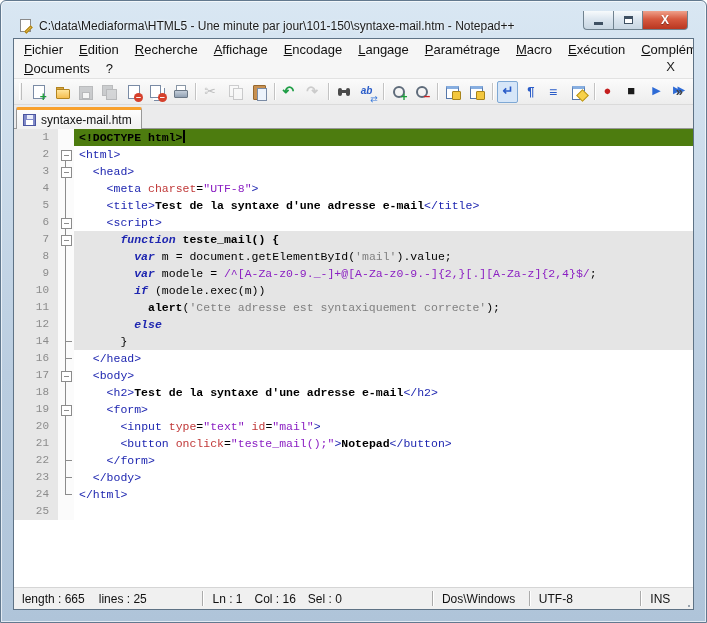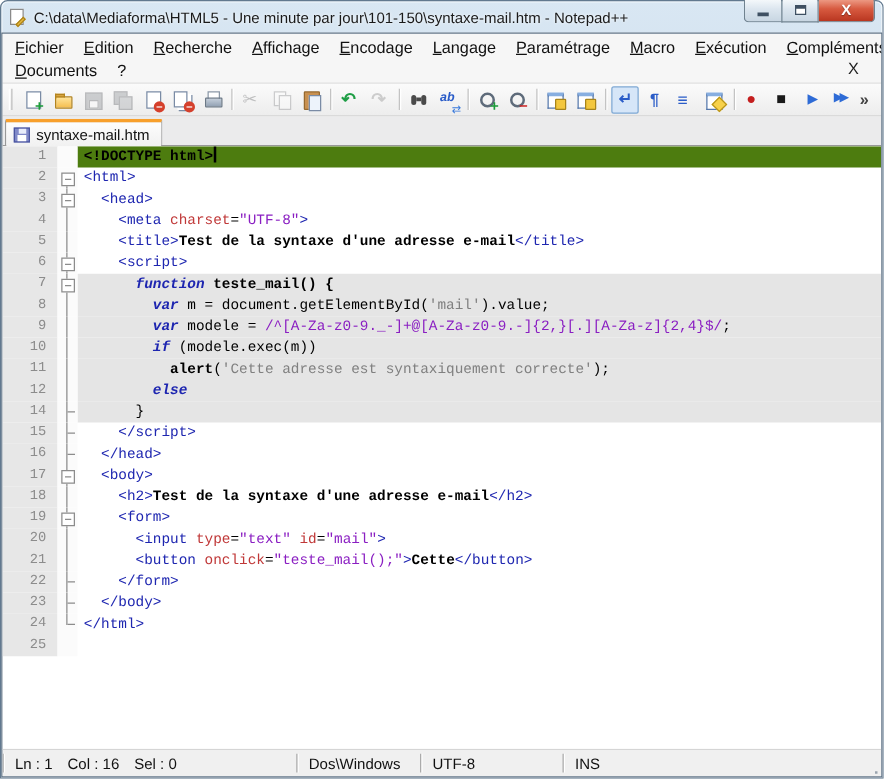--- a/index.html
+++ b/index.html
@@ -1,20 +1,20 @@
 <!DOCTYPE html>
 <html><head>
 <meta charset="utf-8">
 <style>
   * { margin:0; padding:0; box-sizing:border-box; }
   html,body { width:707px; height:623px; background:#fff; font-family:"Liberation Sans", sans-serif; }
 
   
   .window { width:707px; height:623px; border:1px solid #62798F; border-radius:6px 6px 0 0;
-    background:linear-gradient(#D9E7F3,#BACDE0 60%,#AFC4D9); padding:0;
+    background:linear-gradient(#D9E7F3,#BACDE0 60%,#AFC4D9); padding:12px;
     box-shadow: inset 0 0 0 1px rgba(255,255,255,.65); display:flex; flex-direction:column; }
   .titlebar { height:25px; display:flex; align-items:center; position:relative; padding-left:6px; }
   .title-icon { width:14px; height:14px; position:relative; flex:none; margin-right:6px; }
   .title-icon .pg { position:absolute; left:1px; top:0; width:11px; height:13px; background:#fff; border:1px solid #8A8A8A; }
   .title-icon .pen { position:absolute; right:0; bottom:2px; width:9px; height:3px; background:#E8B93A; border:1px solid #A9821E; transform:rotate(-45deg); }
   .title-text { font-size:12px; color:#1a1a1a; white-space:nowrap; text-shadow:0 0 3px #fff; }
 
   .win-controls { position:absolute; top:-2px; right:6px; display:flex; }
   .win-btn { height:19px; border:1px solid #70828F; border-top:none;
     background:linear-gradient(#F7FAFC,#DCE6EF 45%,#C8D6E2); display:flex; align-items:center; justify-content:center; cursor:default; }
@@ -340,25 +340,20 @@
           <div class="num">12</div>
           <div class="fold fv"></div>
           <div class="code js"><span class="tk-p">        </span><span class="tk-kw">else</span></div>
         </div>
         <div class="row">
           <div class="num">14</div>
           <div class="fold ft"></div>
           <div class="code js"><span class="tk-p">      }</span></div>
         </div>
         <div class="row">
-          <div class="num">15</div>
-          <div class="fold ft"></div>
-          <div class="code"><span class="tk-p">    </span><span class="tk-tag">&lt;/script&gt;</span></div>
-        </div>
-        <div class="row">
           <div class="num">16</div>
           <div class="fold ft"></div>
           <div class="code"><span class="tk-p">  </span><span class="tk-tag">&lt;/head&gt;</span></div>
         </div>
         <div class="row">
           <div class="num">17</div>
           <div class="fold fbox"></div>
           <div class="code"><span class="tk-p">  </span><span class="tk-tag">&lt;body&gt;</span></div>
         </div>
         <div class="row">
@@ -372,21 +367,21 @@
           <div class="code"><span class="tk-p">    </span><span class="tk-tag">&lt;form&gt;</span></div>
         </div>
         <div class="row">
           <div class="num">20</div>
           <div class="fold fv"></div>
           <div class="code"><span class="tk-p">      </span><span class="tk-tag">&lt;input</span><span class="tk-p"> </span><span class="tk-attr">type</span><span class="tk-p">=</span><span class="tk-val">"text"</span><span class="tk-p"> </span><span class="tk-attr">id</span><span class="tk-p">=</span><span class="tk-val">"mail"</span><span class="tk-tag">&gt;</span></div>
         </div>
         <div class="row">
           <div class="num">21</div>
           <div class="fold fv"></div>
-          <div class="code"><span class="tk-p">      </span><span class="tk-tag">&lt;button</span><span class="tk-p"> </span><span class="tk-attr">onclick</span><span class="tk-p">=</span><span class="tk-val">"teste_mail();"</span><span class="tk-tag">&gt;</span><span class="tk-txt">Cette</span><span class="tk-tag">&lt;/button&gt;</span></div>
+          <div class="code"><span class="tk-p">      </span><span class="tk-tag">&lt;button</span><span class="tk-p"> </span><span class="tk-attr">onclick</span><span class="tk-p">=</span><span class="tk-val">"teste_mail();"</span><span class="tk-tag">&gt;</span><span class="tk-txt">Notepad</span><span class="tk-tag">&lt;/button&gt;</span></div>
         </div>
         <div class="row">
           <div class="num">22</div>
           <div class="fold ft"></div>
           <div class="code"><span class="tk-p">    </span><span class="tk-tag">&lt;/form&gt;</span></div>
         </div>
         <div class="row">
           <div class="num">23</div>
           <div class="fold ft"></div>
           <div class="code"><span class="tk-p">  </span><span class="tk-tag">&lt;/body&gt;</span></div>
@@ -397,20 +392,24 @@
           <div class="code"><span class="tk-tag">&lt;/html&gt;</span></div>
         </div>
         <div class="row">
           <div class="num">25</div>
           <div class="fold"></div>
           <div class="code"></div>
         </div>
       </div>
 
     <div class="statusbar">
+      <div class="seg s1">
+        <span>length : 665</span>
+        <span>lines : 25</span>
+      </div>
       <span class="ssep"></span>
       <div class="seg s2">
         <span>Ln : 1</span>
         <span>Col : 16</span>
         <span>Sel : 0</span>
       </div>
       <span class="ssep"></span>
       <div class="seg s3">
         <span>Dos\Windows</span>
       </div>

